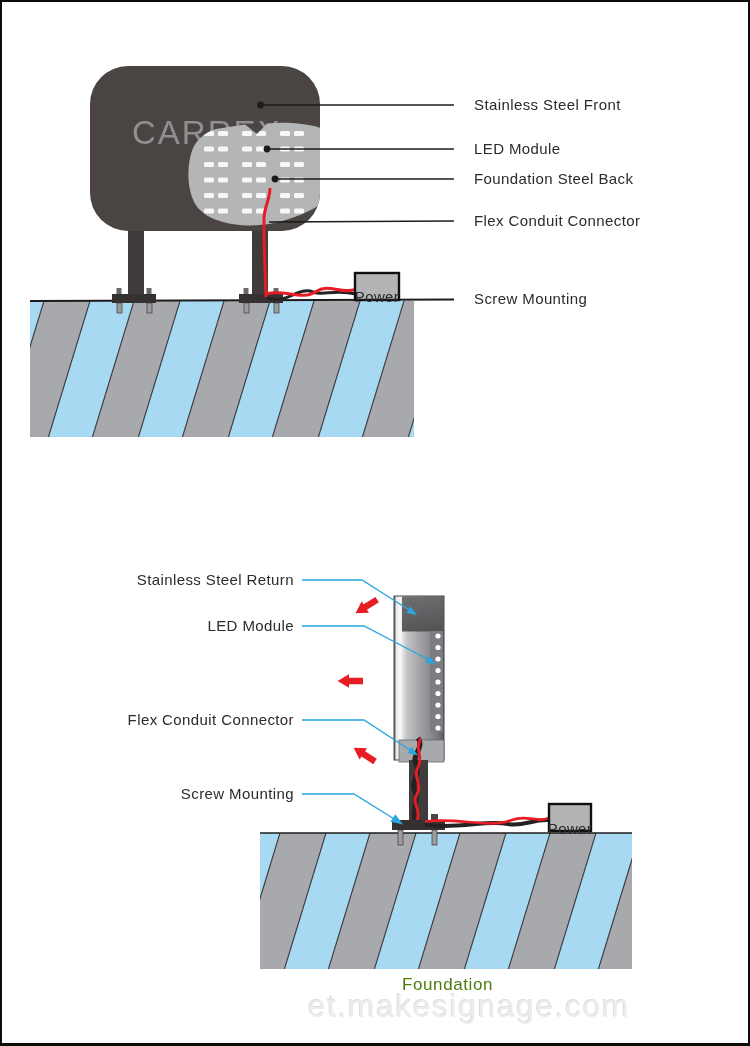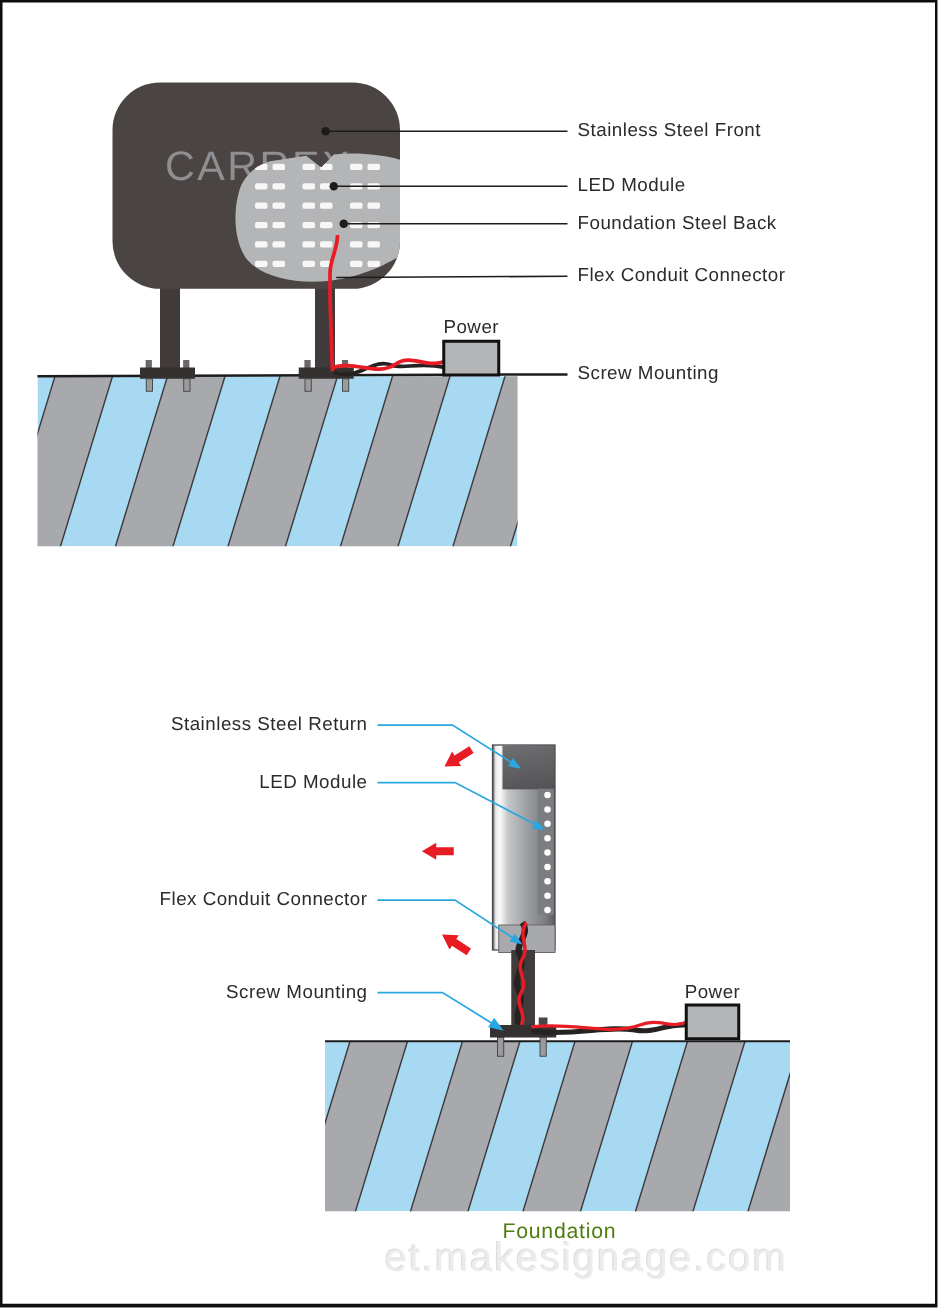--- a/index.html
+++ b/index.html
@@ -7,22 +7,22 @@
     position:relative;width:750px;height:1046px;background:#ffffff;
     box-sizing:border-box;border:2px solid #0d0d0d;border-bottom-width:3px;
     font-family:"Liberation Sans", sans-serif;overflow:hidden;
   }
   svg{position:absolute;left:0;top:0;}
   .lbl{
     position:absolute;font-size:15px;color:#2b2b2b;letter-spacing:.4px;
     line-height:16px;white-space:nowrap;
   }
   .lbl.right{text-align:left;right:454px;}
-  .lbl.left{left:460px;}
-  .power{position:absolute;width:90px;text-align:center;font-size:15px;color:#2b2b2b;letter-spacing:.4px;}
+  .lbl.left{left:472px;}
+  .power{position:absolute;width:90px;text-align:center;font-size:15px;color:#2b2b2b;letter-spacing:.4px;margin-top:35px;}
   .caption{position:absolute;font-size:17px;color:#4d7c0f;letter-spacing:.6px;}
   .watermark{
     position:absolute;left:306px;top:986px;font-size:32px;letter-spacing:1.5px;
     color:#ececec;text-shadow:-1px -1px 0 #dedede, 1px 1px 0 #ffffff;
     font-weight:400;
   }
 </style>
 </head>
 <body>
 

